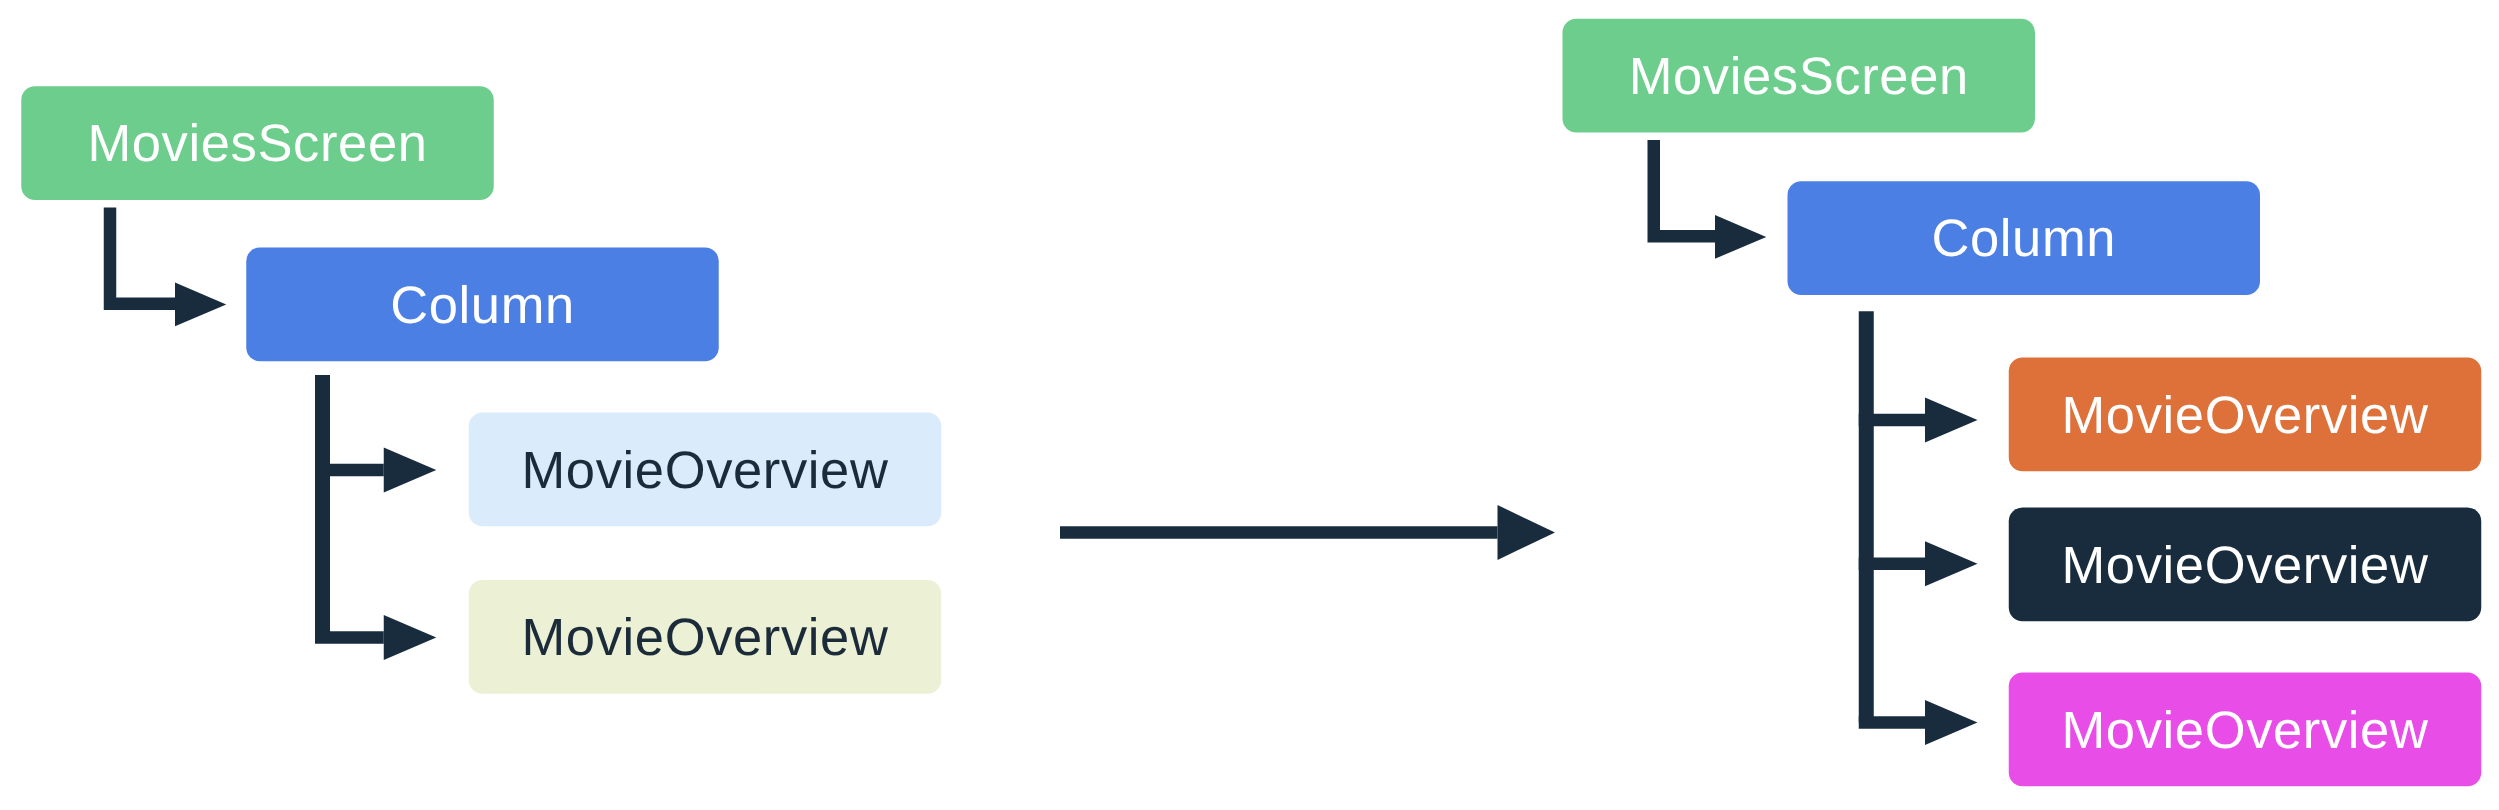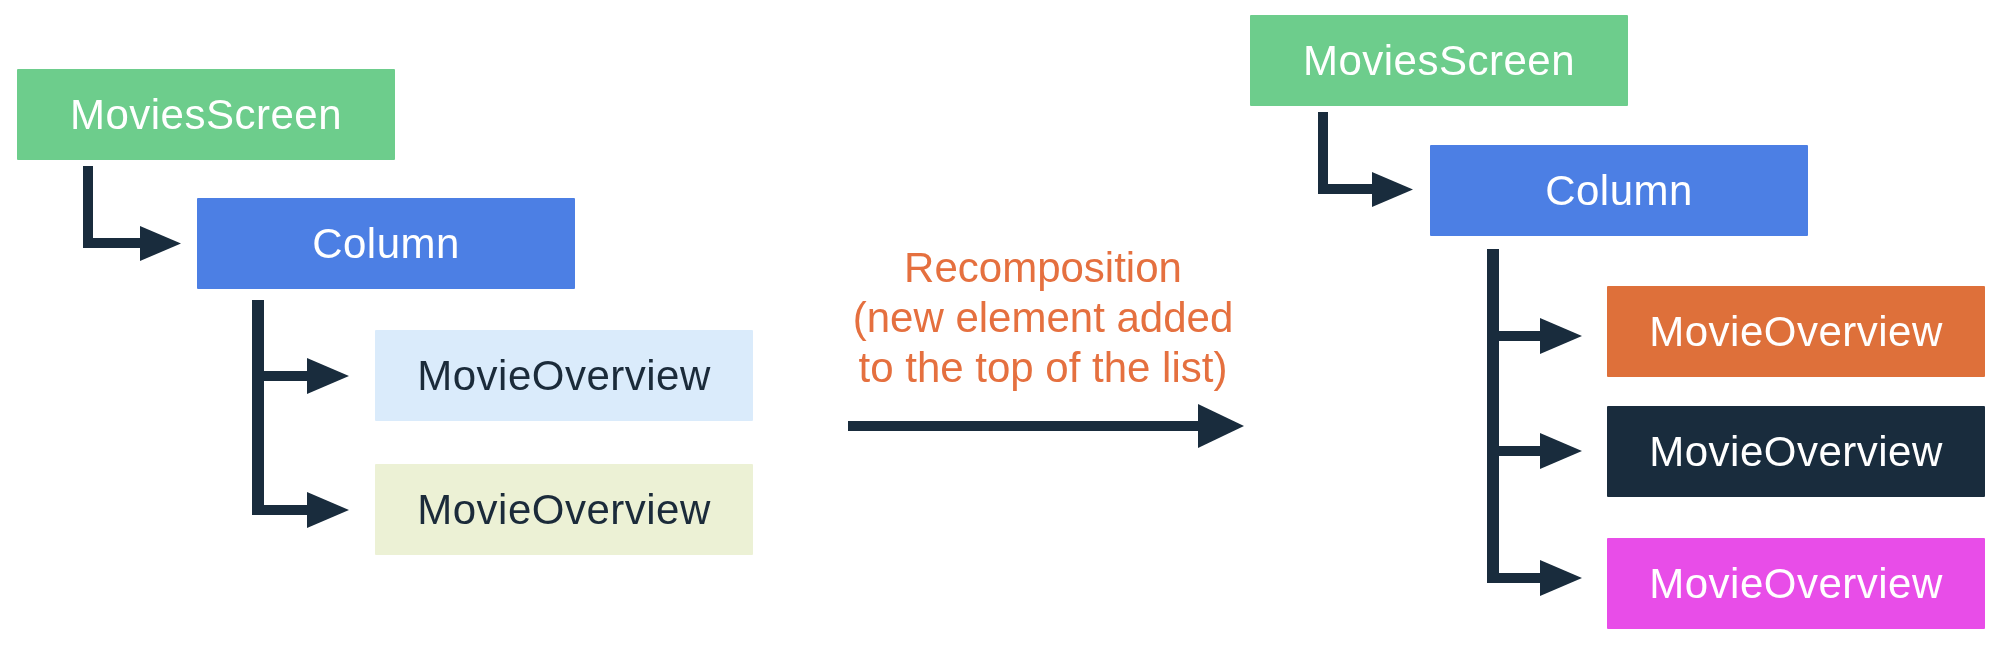--- a/index.html
+++ b/index.html
@@ -13,21 +13,21 @@
   :root{ --connector:#192C3D; }
 
   #connector-layer{position:absolute;left:0;top:0;width:1999px;height:648px;}
   .cline{stroke:var(--connector);stroke-width:10;fill:none;stroke-linecap:butt;}
   .cline-thick{stroke:var(--connector);stroke-width:12;fill:none;stroke-linecap:butt;}
   .chead{fill:var(--connector);stroke:none;}
 
   .node{
     position:absolute;
     width:378px;height:91px;
-    border-radius:1px;
+    border-radius:11px;
     display:flex;align-items:center;justify-content:center;
     font-size:42px;font-weight:400;
     letter-spacing:0.5px;
     user-select:none;
   }
   
   .b-ms {left:17px;  top:69px;}
   .b-col{left:197px; top:198px;}
   .b-mo1{left:375px; top:330px;}
   .b-mo2{left:375px; top:464px;}
@@ -87,23 +87,20 @@
     </g>
   </svg>
 
   <div>
     <div class="node b-ms" style="background: rgb(109, 205, 140); color: rgb(255, 255, 255);">MoviesScreen</div>
     <div class="node b-col" style="background: rgb(76, 127, 228); color: rgb(255, 255, 255);">Column</div>
     <div class="node b-mo1" style="background: rgb(218, 235, 251); color: rgb(27, 43, 58);">MovieOverview</div>
     <div class="node b-mo2" style="background: rgb(236, 241, 213); color: rgb(27, 43, 58);">MovieOverview</div>
   </div>
 
-  <div class="recomposition-label" style="color: rgb(229, 112, 63);">Recomposition
-(new element added
-to the top of the list)</div>
 
   <div>
     <div class="node a-ms" style="background: rgb(109, 205, 140); color: rgb(255, 255, 255);">MoviesScreen</div>
     <div class="node a-col" style="background: rgb(76, 127, 228); color: rgb(255, 255, 255);">Column</div>
     <div class="node a-mo0" style="background: rgb(222, 112, 58); color: rgb(255, 255, 255);">MovieOverview</div>
     <div class="node a-mo1" style="background: rgb(25, 44, 61); color: rgb(255, 255, 255);">MovieOverview</div>
     <div class="node a-mo2" style="background: rgb(232, 77, 232); color: rgb(255, 255, 255);">MovieOverview</div>
   </div>
 
 </div>

